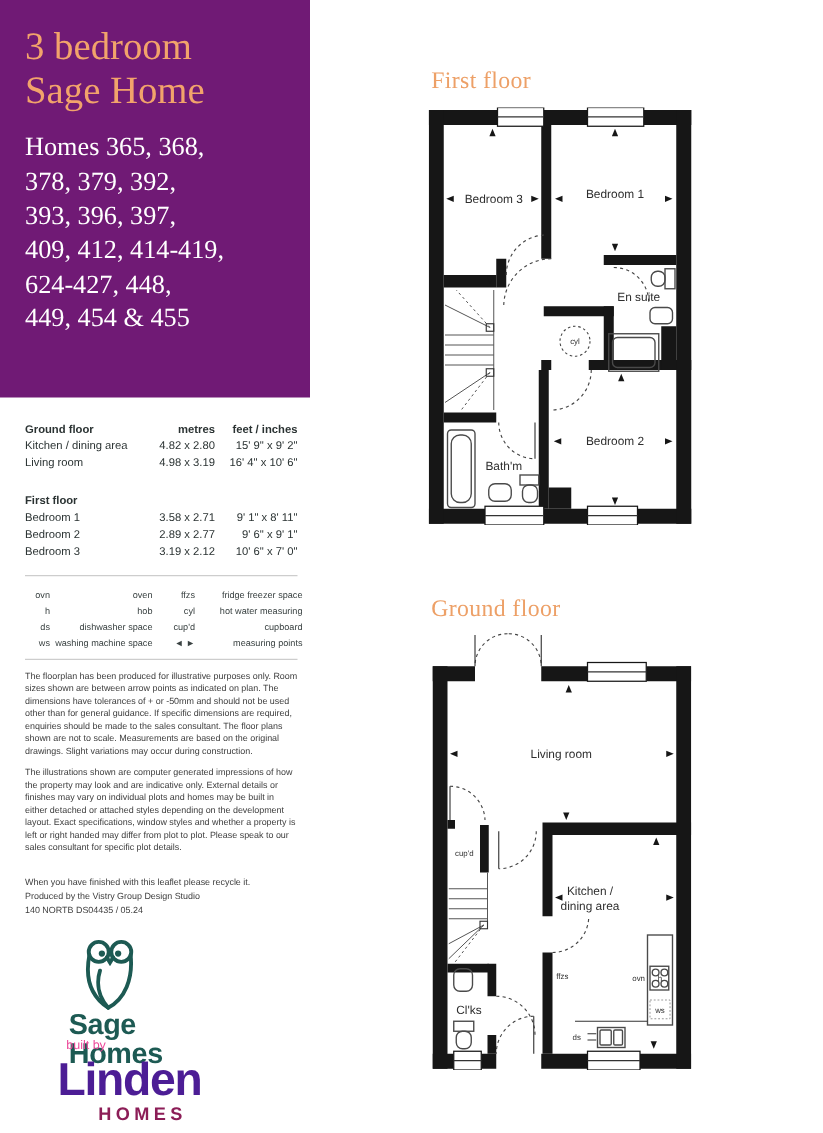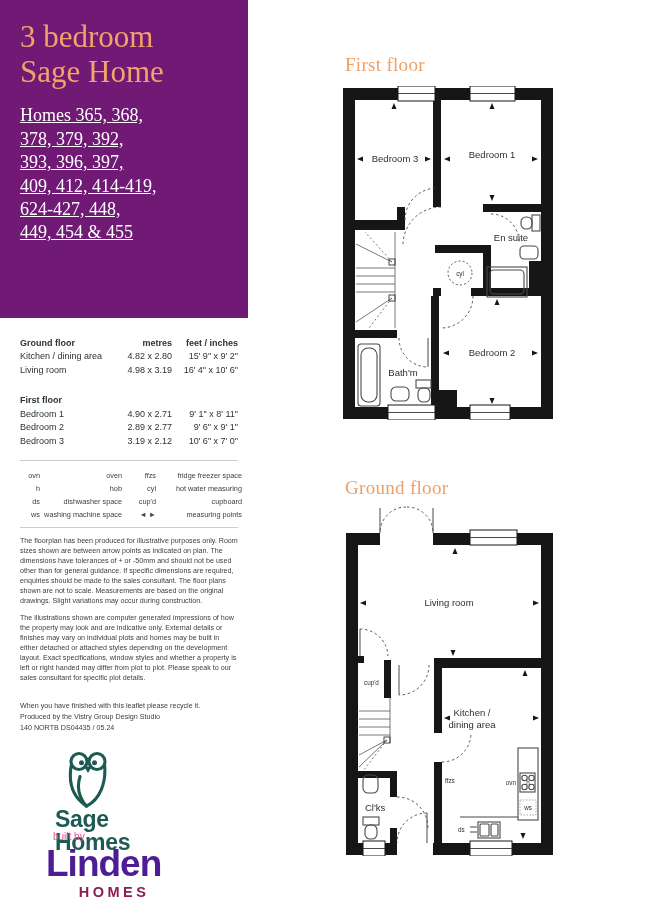--- a/index.html
+++ b/index.html
@@ -1,21 +1,21 @@
 <!DOCTYPE html>
 <html><head>
 <meta charset="utf-8">
 <style>
   html,body{margin:0;padding:0;}
   body{width:658px;height:906px;background:#ffffff;font-family:"Liberation Sans",sans-serif;position:relative;overflow:hidden;}
   .abs{position:absolute;}
   
   #hero{left:0;top:0;width:248px;height:318px;background:#701a75;box-sizing:border-box;padding:20px 16px 0 20px;}
   .hero-title{font-family:"Liberation Serif",serif;font-weight:500;font-size:31px;line-height:1.12;color:#F2A36B;}
-  .hero-homes{margin-top:15px;font-family:"Liberation Serif",serif;font-weight:400;font-size:18px;line-height:1.3;color:#ffffff;text-decoration:underline;}
+  .hero-homes{margin-top:15px;font-family:"Liberation Serif",serif;font-weight:400;font-size:21px;line-height:1.3;color:#ffffff;}
   
   #spec{left:20px;top:336px;width:218px;font-size:9px;color:#2b3333;}
   .trow{display:grid;grid-template-columns:96px 56px 66px;height:13.5px;align-items:center;}
   .trow .c1{text-align:left;}
   .trow .c2,.trow .c3{text-align:right;}
   .thead{font-weight:bold;}
   .tgap{height:17px;}
   .rule{left:20px;width:218px;height:1px;background:#cdcdcd;}
   
   #legend{left:20px;top:469px;width:218px;font-size:7.3px;color:#3a4242;}
@@ -82,21 +82,21 @@
     <span class="c3">16' 4" x 10' 6"</span>
   </div>
   <div class="tgap"></div>
   <div class="trow thead">
     <span class="c1">First floor</span>
       <span></span>
       <span></span>
   </div>
   <div class="trow">
     <span class="c1">Bedroom 1</span>
-    <span class="c2">4.90 x 2.71</span>
+    <span class="c2">3.58 x 2.71</span>
     <span class="c3">9' 1" x 8' 11"</span>
   </div>
   <div class="trow">
     <span class="c1">Bedroom 2</span>
     <span class="c2">2.89 x 2.77</span>
     <span class="c3">9' 6" x 9' 1"</span>
   </div>
   <div class="trow">
     <span class="c1">Bedroom 3</span>
     <span class="c2">3.19 x 2.12</span>

